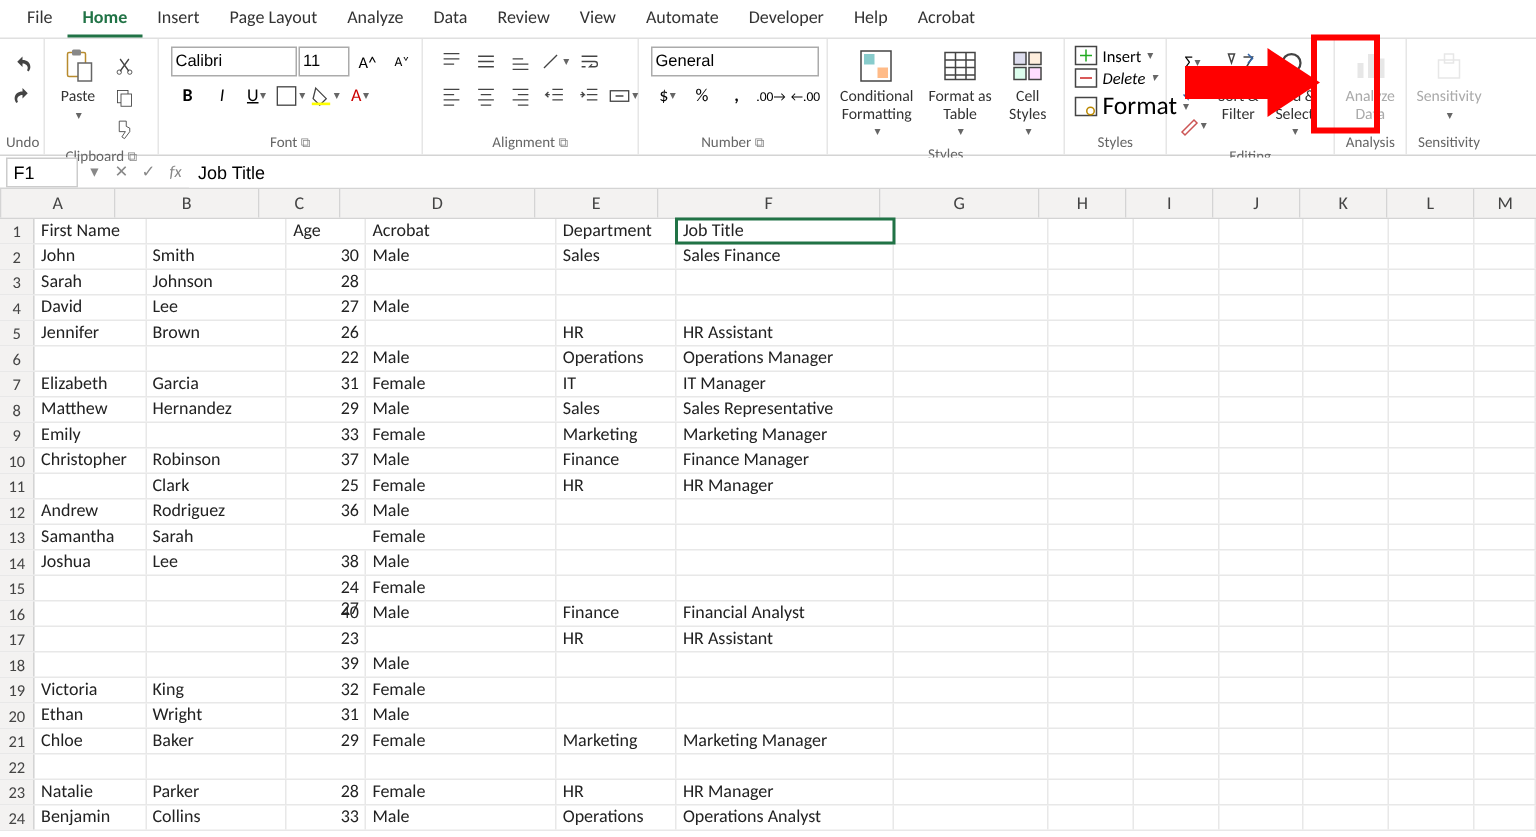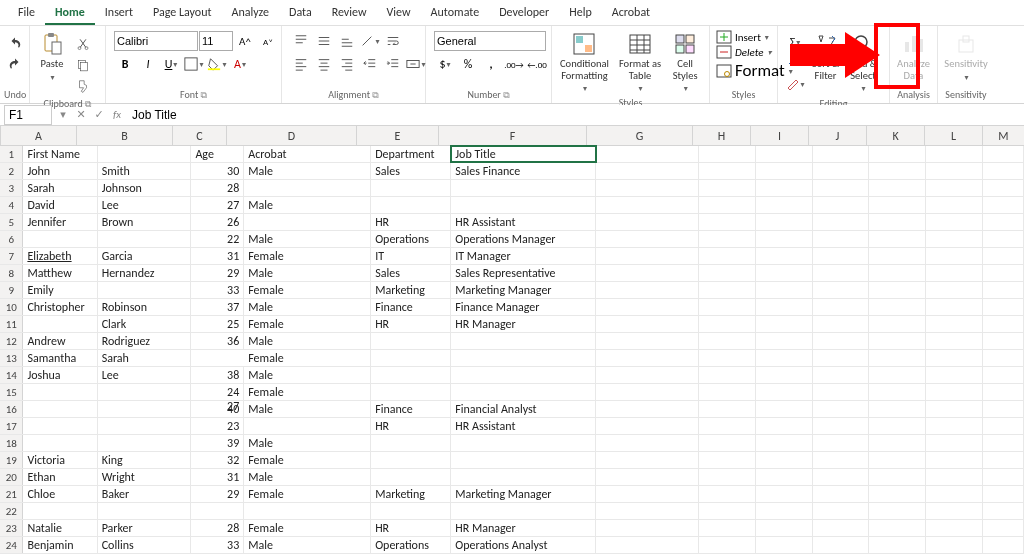--- a/index.html
+++ b/index.html
@@ -511,21 +511,21 @@
         <div class="gc" style="width: 106px;"></div>
         <div class="gc" style="width: 58px;"></div>
         <div class="gc" style="width: 58px;"></div>
         <div class="gc" style="width: 58px;"></div>
         <div class="gc" style="width: 58px;"></div>
         <div class="gc" style="width: 58px;"></div>
         <div class="gc" style="width: 42px;"></div>
       </div>
       <div class="gr">
         <div class="row-h">7</div>
-        <div class="gc" style="width: 76px; text-decoration: underline;">Elizabeth</div>
+        <div class="gc" style="width: 76px;">Elizabeth</div>
         <div class="gc" style="width: 96px;">Garcia</div>
         <div class="gc num" style="width: 54px;">31</div>
         <div class="gc" style="width: 130px;">Female</div>
         <div class="gc" style="width: 82px;">IT</div>
         <div class="gc" style="width: 148px;">IT Manager</div>
         <div class="gc" style="width: 106px;"></div>
         <div class="gc" style="width: 58px;"></div>
         <div class="gc" style="width: 58px;"></div>
         <div class="gc" style="width: 58px;"></div>
         <div class="gc" style="width: 58px;"></div>

